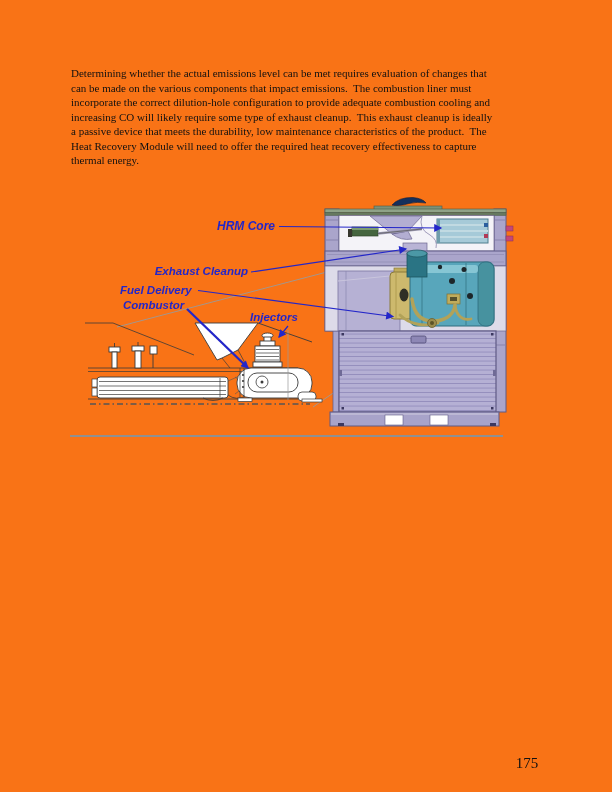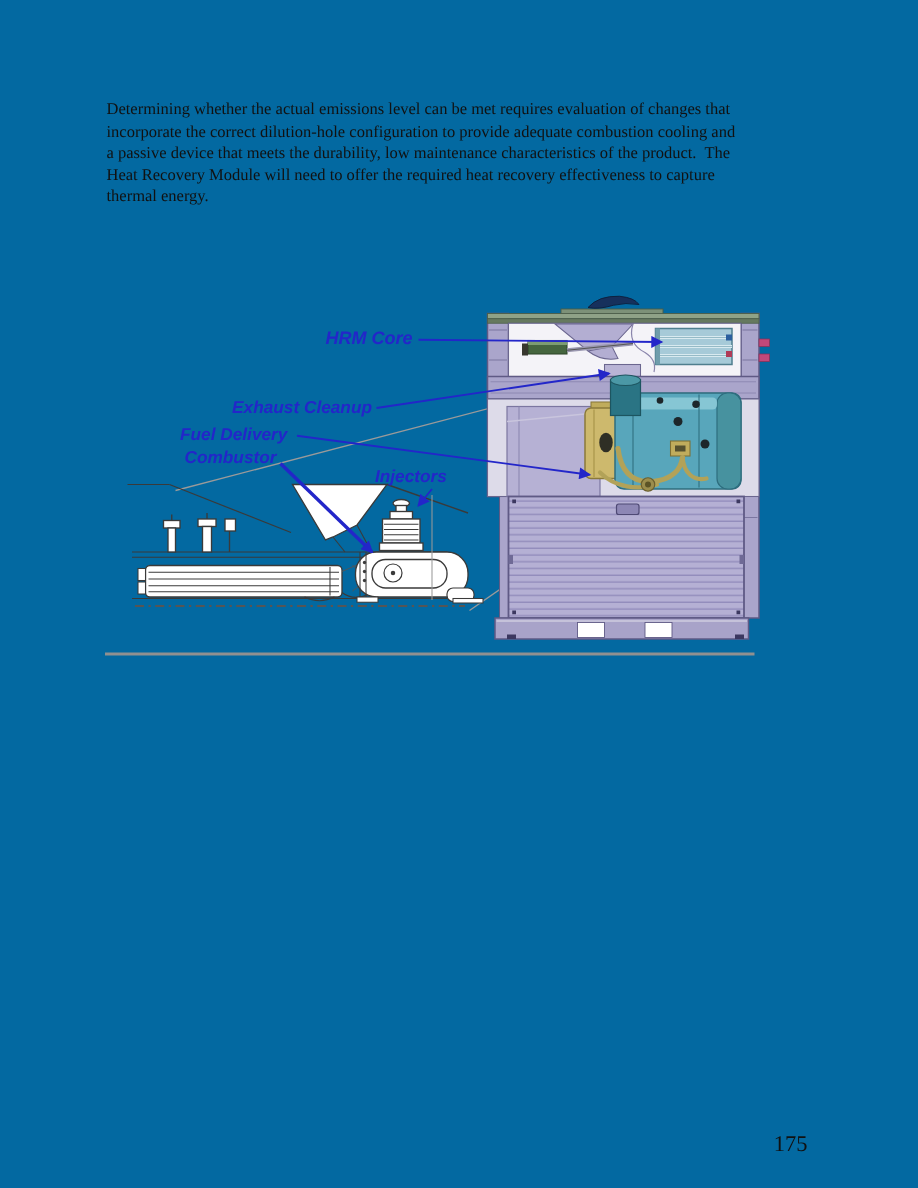--- a/index.html
+++ b/index.html
@@ -1,20 +1,20 @@
 <!DOCTYPE html>
 <html><head>
 <meta charset="utf-8">
 <style>
   html,body{margin:0;padding:0;background:#e9e9e9;}
   .page{
     position:relative;
     width:612px;height:792px;
     margin:0 auto;
-    background:#0369a1;
+    background:#f97316;
     font-family:"Liberation Serif", serif;
     overflow:hidden;
   }
   .body-paragraph{
     position:absolute;left:71px;top:66px;width:478px;
     font-size:11px;line-height:14.5px;color:#111111;
   }
   .para-line{white-space:pre;}
   .figure-svg{position:absolute;left:70px;top:195px;}
   .fig-label{
@@ -31,21 +31,23 @@
     font-size:15px;color:#111111;text-align:center;
   }
 </style>
 </head>
 <body>
 
 <div class="page">
 
   <div class="body-paragraph">
     <div class="para-line">Determining whether the actual emissions level can be met requires evaluation of changes that</div>
+    <div class="para-line">can be made on the various components that impact emissions.  The combustion liner must</div>
     <div class="para-line">incorporate the correct dilution-hole configuration to provide adequate combustion cooling and</div>
+    <div class="para-line">increasing CO will likely require some type of exhaust cleanup.  This exhaust cleanup is ideally</div>
     <div class="para-line">a passive device that meets the durability, low maintenance characteristics of the product.  The</div>
     <div class="para-line">Heat Recovery Module will need to offer the required heat recovery effectiveness to capture</div>
     <div class="para-line">thermal energy.</div>
   </div>
 
   <svg class="figure-svg" width="445" height="245" viewBox="0 0 445 245" xmlns="http://www.w3.org/2000/svg">
     <defs>
       <marker id="arr" viewBox="0 0 10 10" refX="8.5" refY="5" markerWidth="9" markerHeight="8" orient="auto" markerUnits="userSpaceOnUse">
         <path d="M0,0 L10,5 L0,10 z" fill="#2326c9"></path>
       </marker>

